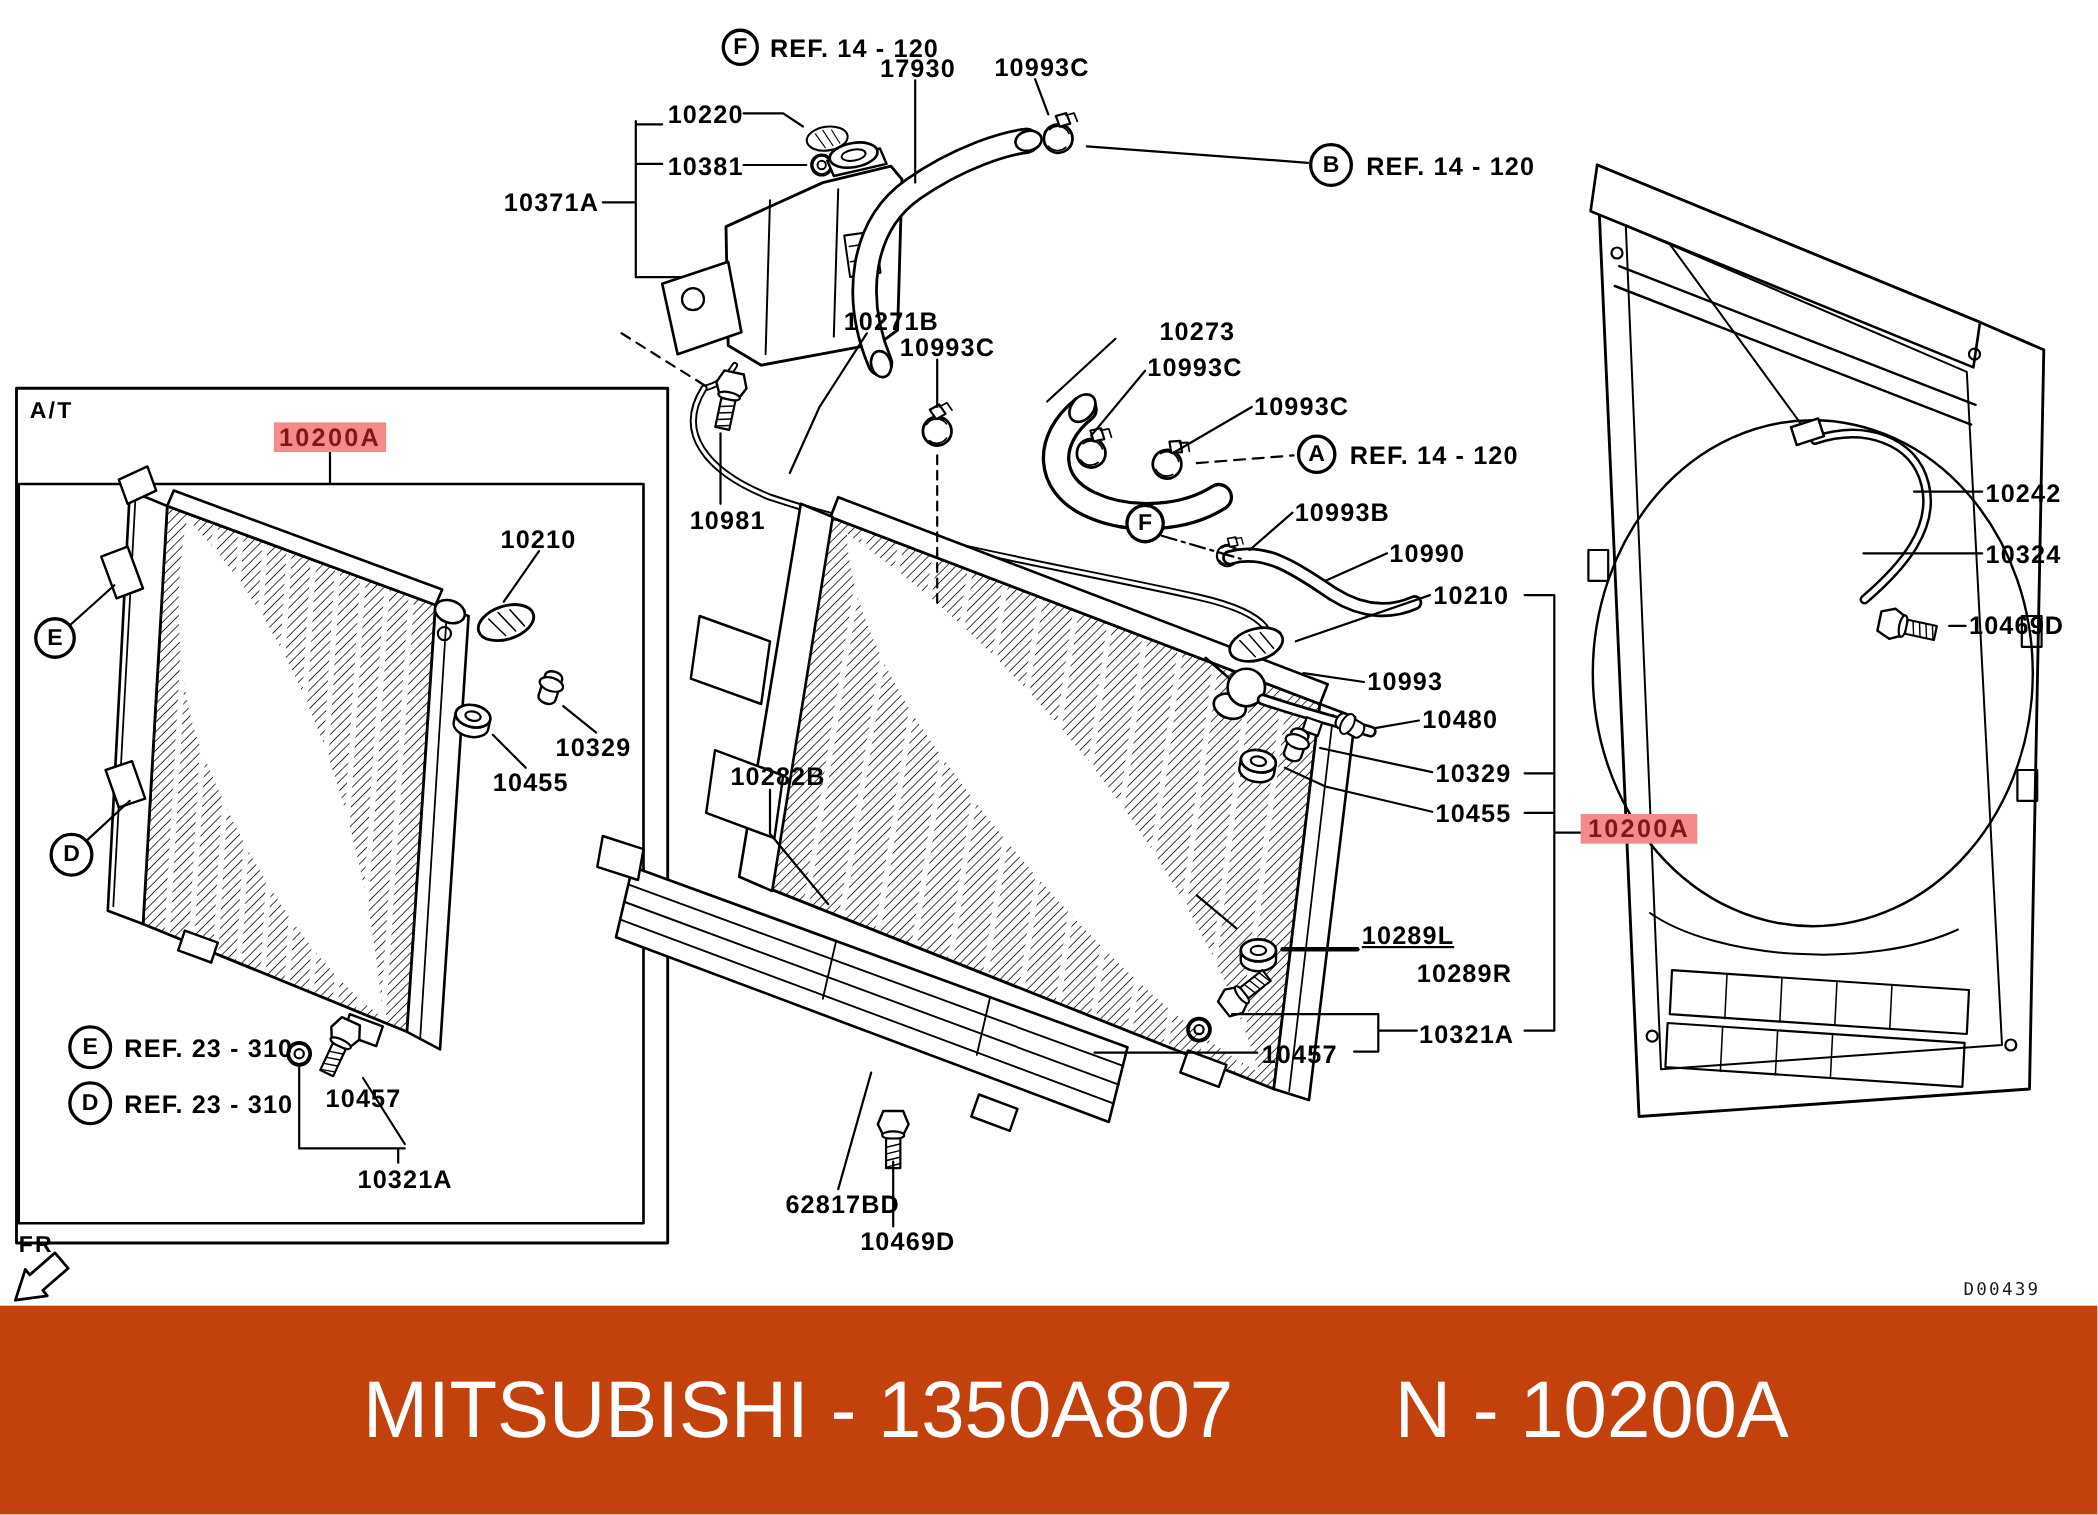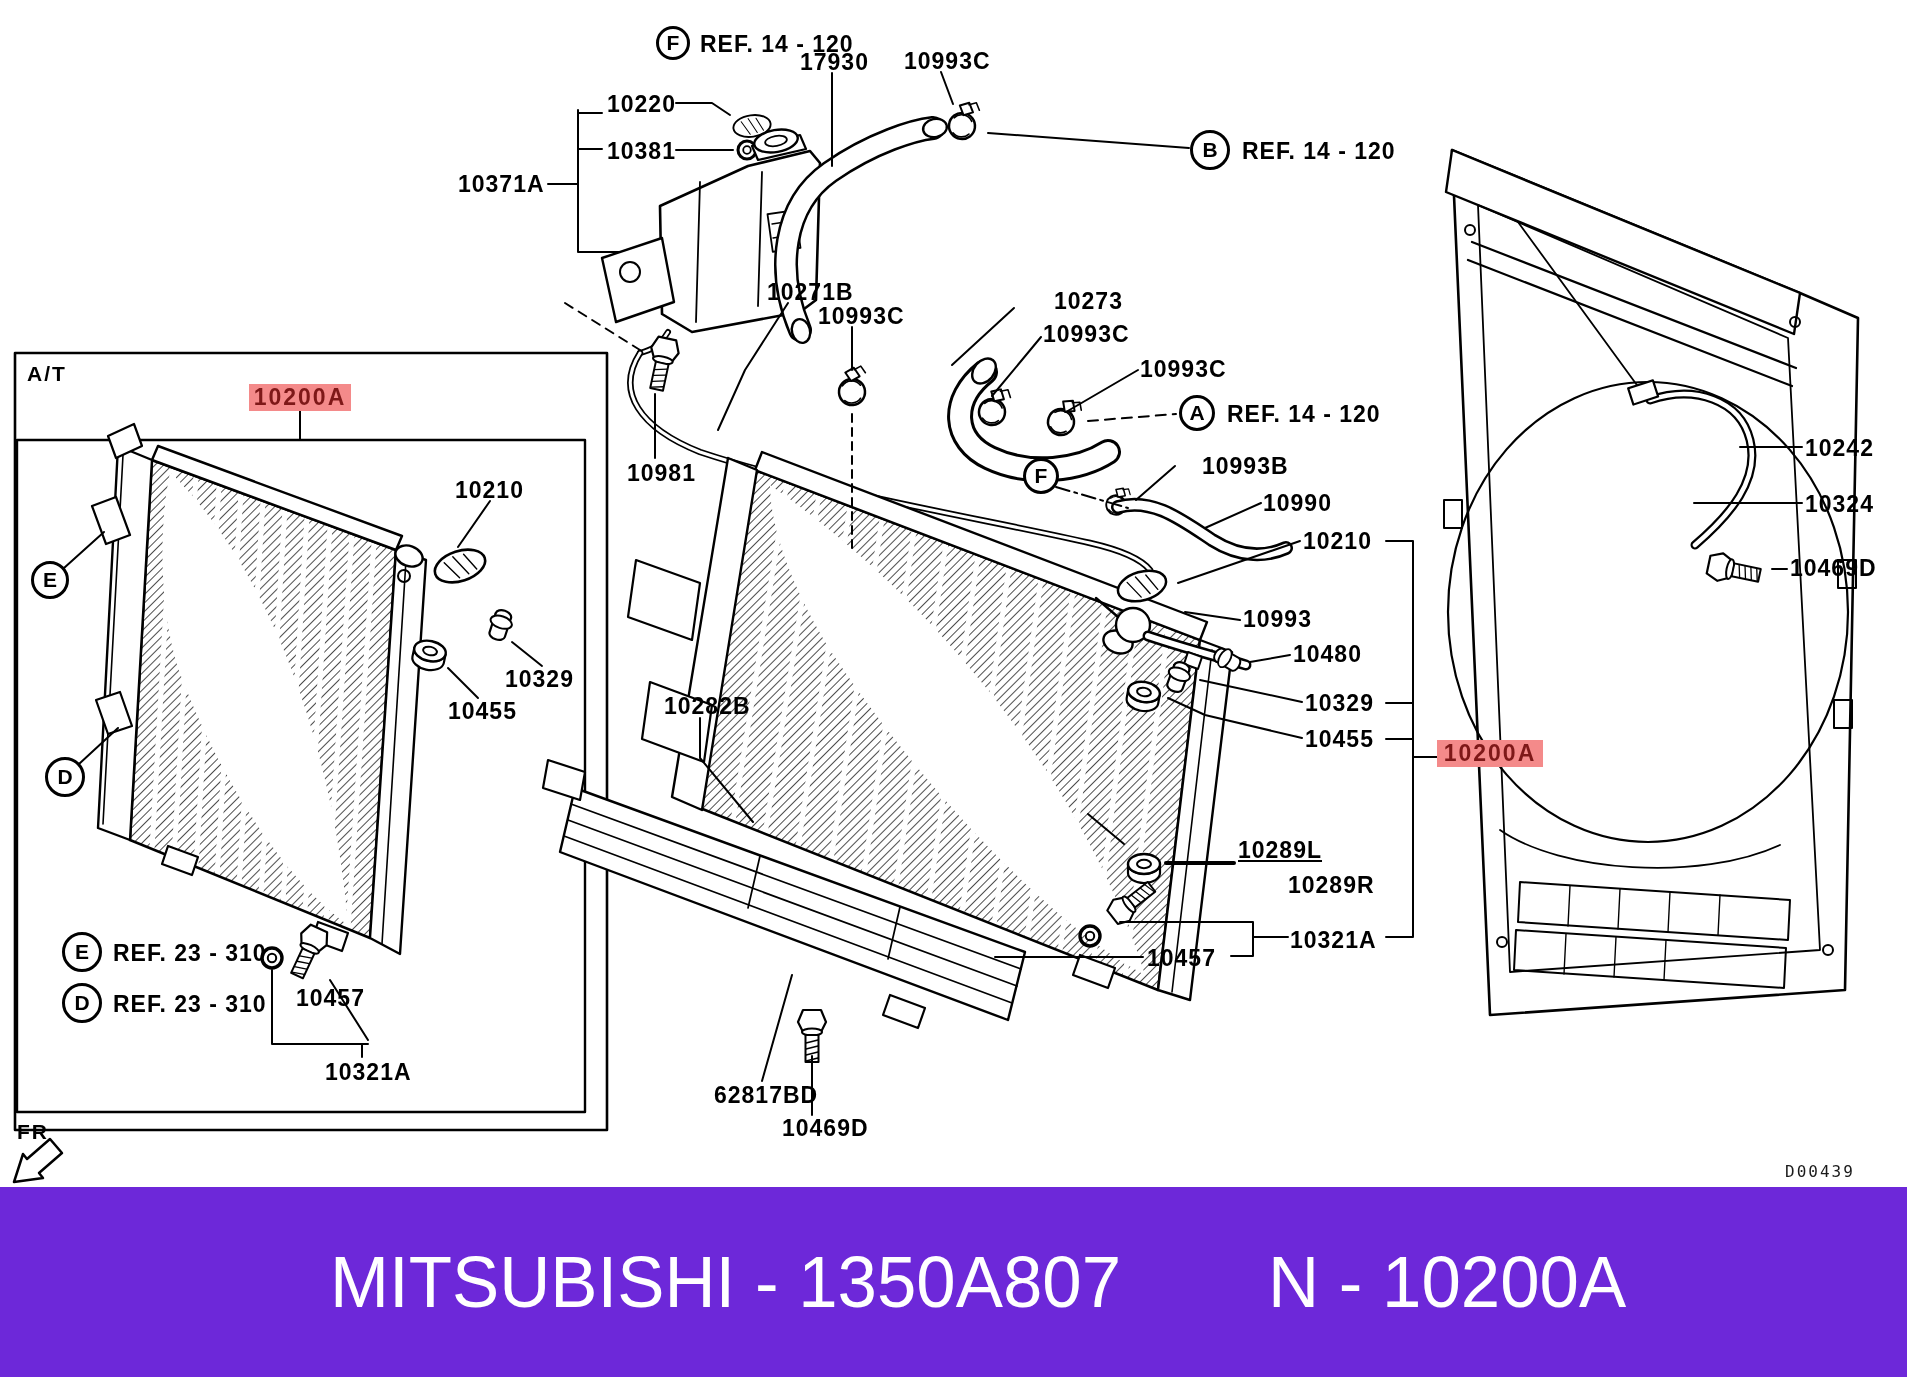--- a/index.html
+++ b/index.html
@@ -296,21 +296,21 @@
       <div class="plabel" style="left: 607px; top: 92px;">10220</div>
       <div class="plabel" style="left: 607px; top: 139px;">10381</div>
       <div class="plabel" style="left: 458px; top: 172px;">10371A</div>
       <div class="plabel" style="left: 800px; top: 50px;">17930</div>
       <div class="plabel" style="left: 904px; top: 49px;">10993C</div>
       <div class="plabel" style="left: 767px; top: 280px;">10271B</div>
       <div class="plabel" style="left: 818px; top: 304px;">10993C</div>
       <div class="plabel" style="left: 1018px; top: 289px; margin-left: 36px;">10273</div>
       <div class="plabel" style="left: 1043px; top: 322px;">10993C</div>
       <div class="plabel" style="left: 1140px; top: 357px;">10993C</div>
-      <div class="plabel" style="left: 1177px; top: 454px; margin-left: 25px;">10993B</div>
+      <div class="plabel" style="left: 1177px; top: 454px;">10993B</div>
       <div class="plabel" style="left: 1263px; top: 491px;">10990</div>
       <div class="plabel" style="left: 1303px; top: 529px;">10210</div>
       <div class="plabel" style="left: 1243px; top: 607px;">10993</div>
       <div class="plabel" style="left: 1293px; top: 642px;">10480</div>
       <div class="plabel" style="left: 1305px; top: 691px;">10329</div>
       <div class="plabel" style="left: 1305px; top: 727px;">10455</div>
       <div class="plabel" style="left: 627px; top: 461px;">10981</div>
       <div class="plabel" style="left: 664px; top: 694px;">10282B</div>
       <div class="plabel" style="left: 1238px; top: 838px; text-decoration: underline;">10289L</div>
       <div class="plabel" style="left: 1288px; top: 873px;">10289R</div>
@@ -342,18 +342,18 @@
       <div class="refcirc" style="left: 62px; top: 983px; width: 40px; height: 40px;">D</div>
       <div class="plabel" style="left: 113px; top: 992px;">REF. 23 - 310</div>
     </div>
 
   <div class="corner-note" style="left:27px;top:362px">A/T</div>
 
   <div class="corner-note" style="left:17px;top:1120px">FR</div>
 
   <div class="small-code" style="left:1785px;top:1162px">D00439</div>
 
-  <div class="footer-bar" style="background: #6d28d9;">
+  <div class="footer-bar" style="background: #c2410c;">
     <span class="footer-text" style="left: 330px; color: rgb(255, 255, 255);">MITSUBISHI - 1350A807</span>
     <span class="footer-text" style="left: 1268px; color: rgb(255, 255, 255);">N - 10200A</span>
   </div>
 
 </div>
 
 </body></html>

